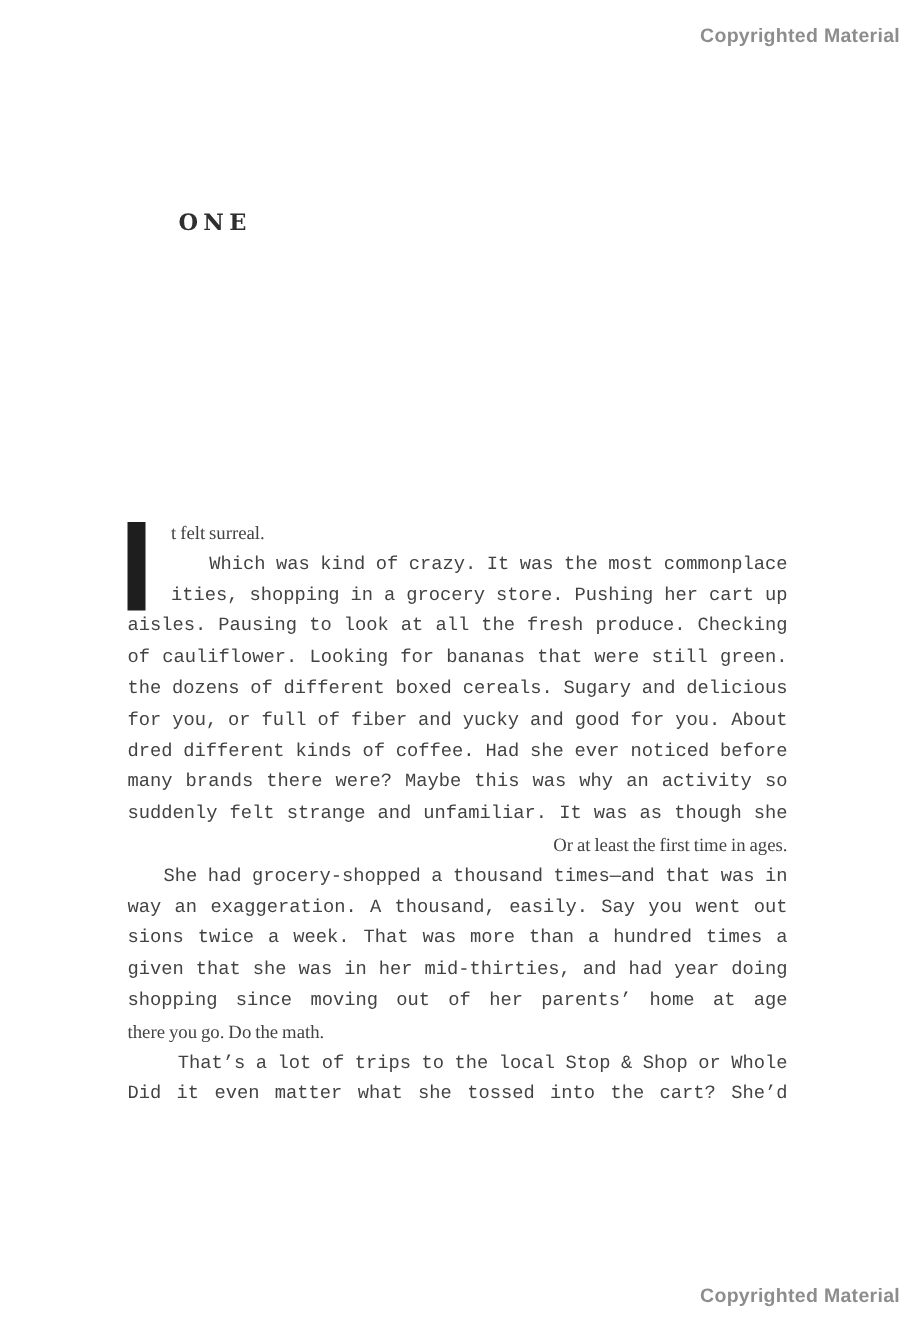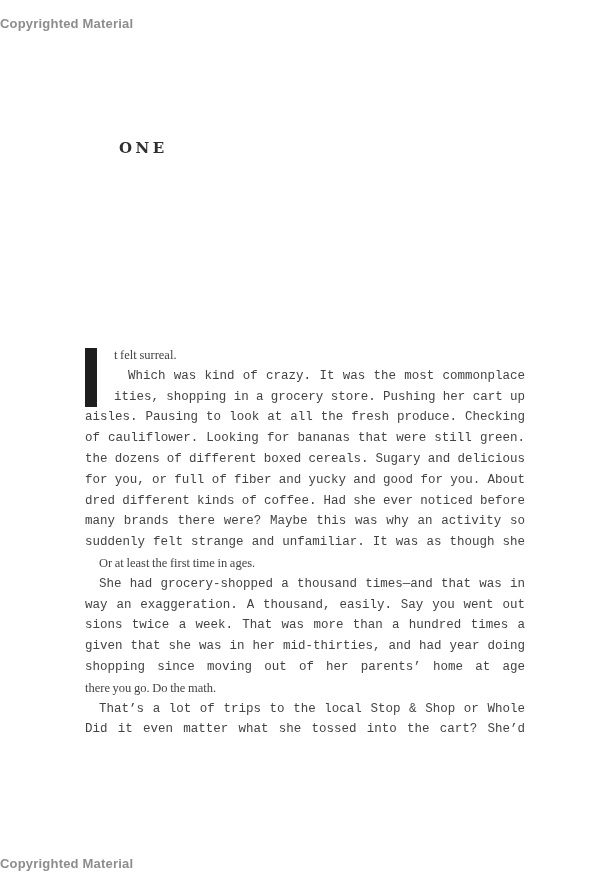--- a/index.html
+++ b/index.html
@@ -8,21 +8,21 @@
     width: 600px;
     height: 892px;
     background: #ffffff;
     overflow: hidden;
     font-family: "Liberation Serif", serif;
   }
   .notice {
     position: absolute;
     left: 0;
     width: 600px;
-    text-align: left;
+    text-align: right;
     font-family: "Liberation Sans", sans-serif;
     font-weight: bold;
     font-size: 13px;
     color: #8d8d8d;
     letter-spacing: 0.2px;
   }
   .notice.top    { top: 16px; }
   .notice.bottom { top: 856px; }
   .chapter {
     position: absolute;
@@ -62,21 +62,21 @@
     height: 20.8px;
     line-height: 20.8px;
     overflow: hidden;
   }
   .line.j {
     text-align: justify;
     text-align-last: justify;
     font-family: Liberation Mono, monospace;
   }
   .line.dc  { padding-left: 29px; }
-  .line.ind { text-indent: 14px; }
+  .line.ind { text-indent: 14px; text-align: right; }
 </style>
 </head>
 <body>
 
 <div class="page">
 
   <div class="notice top">Copyrighted Material</div>
 
   <div class="chapter">ONE</div>
 

